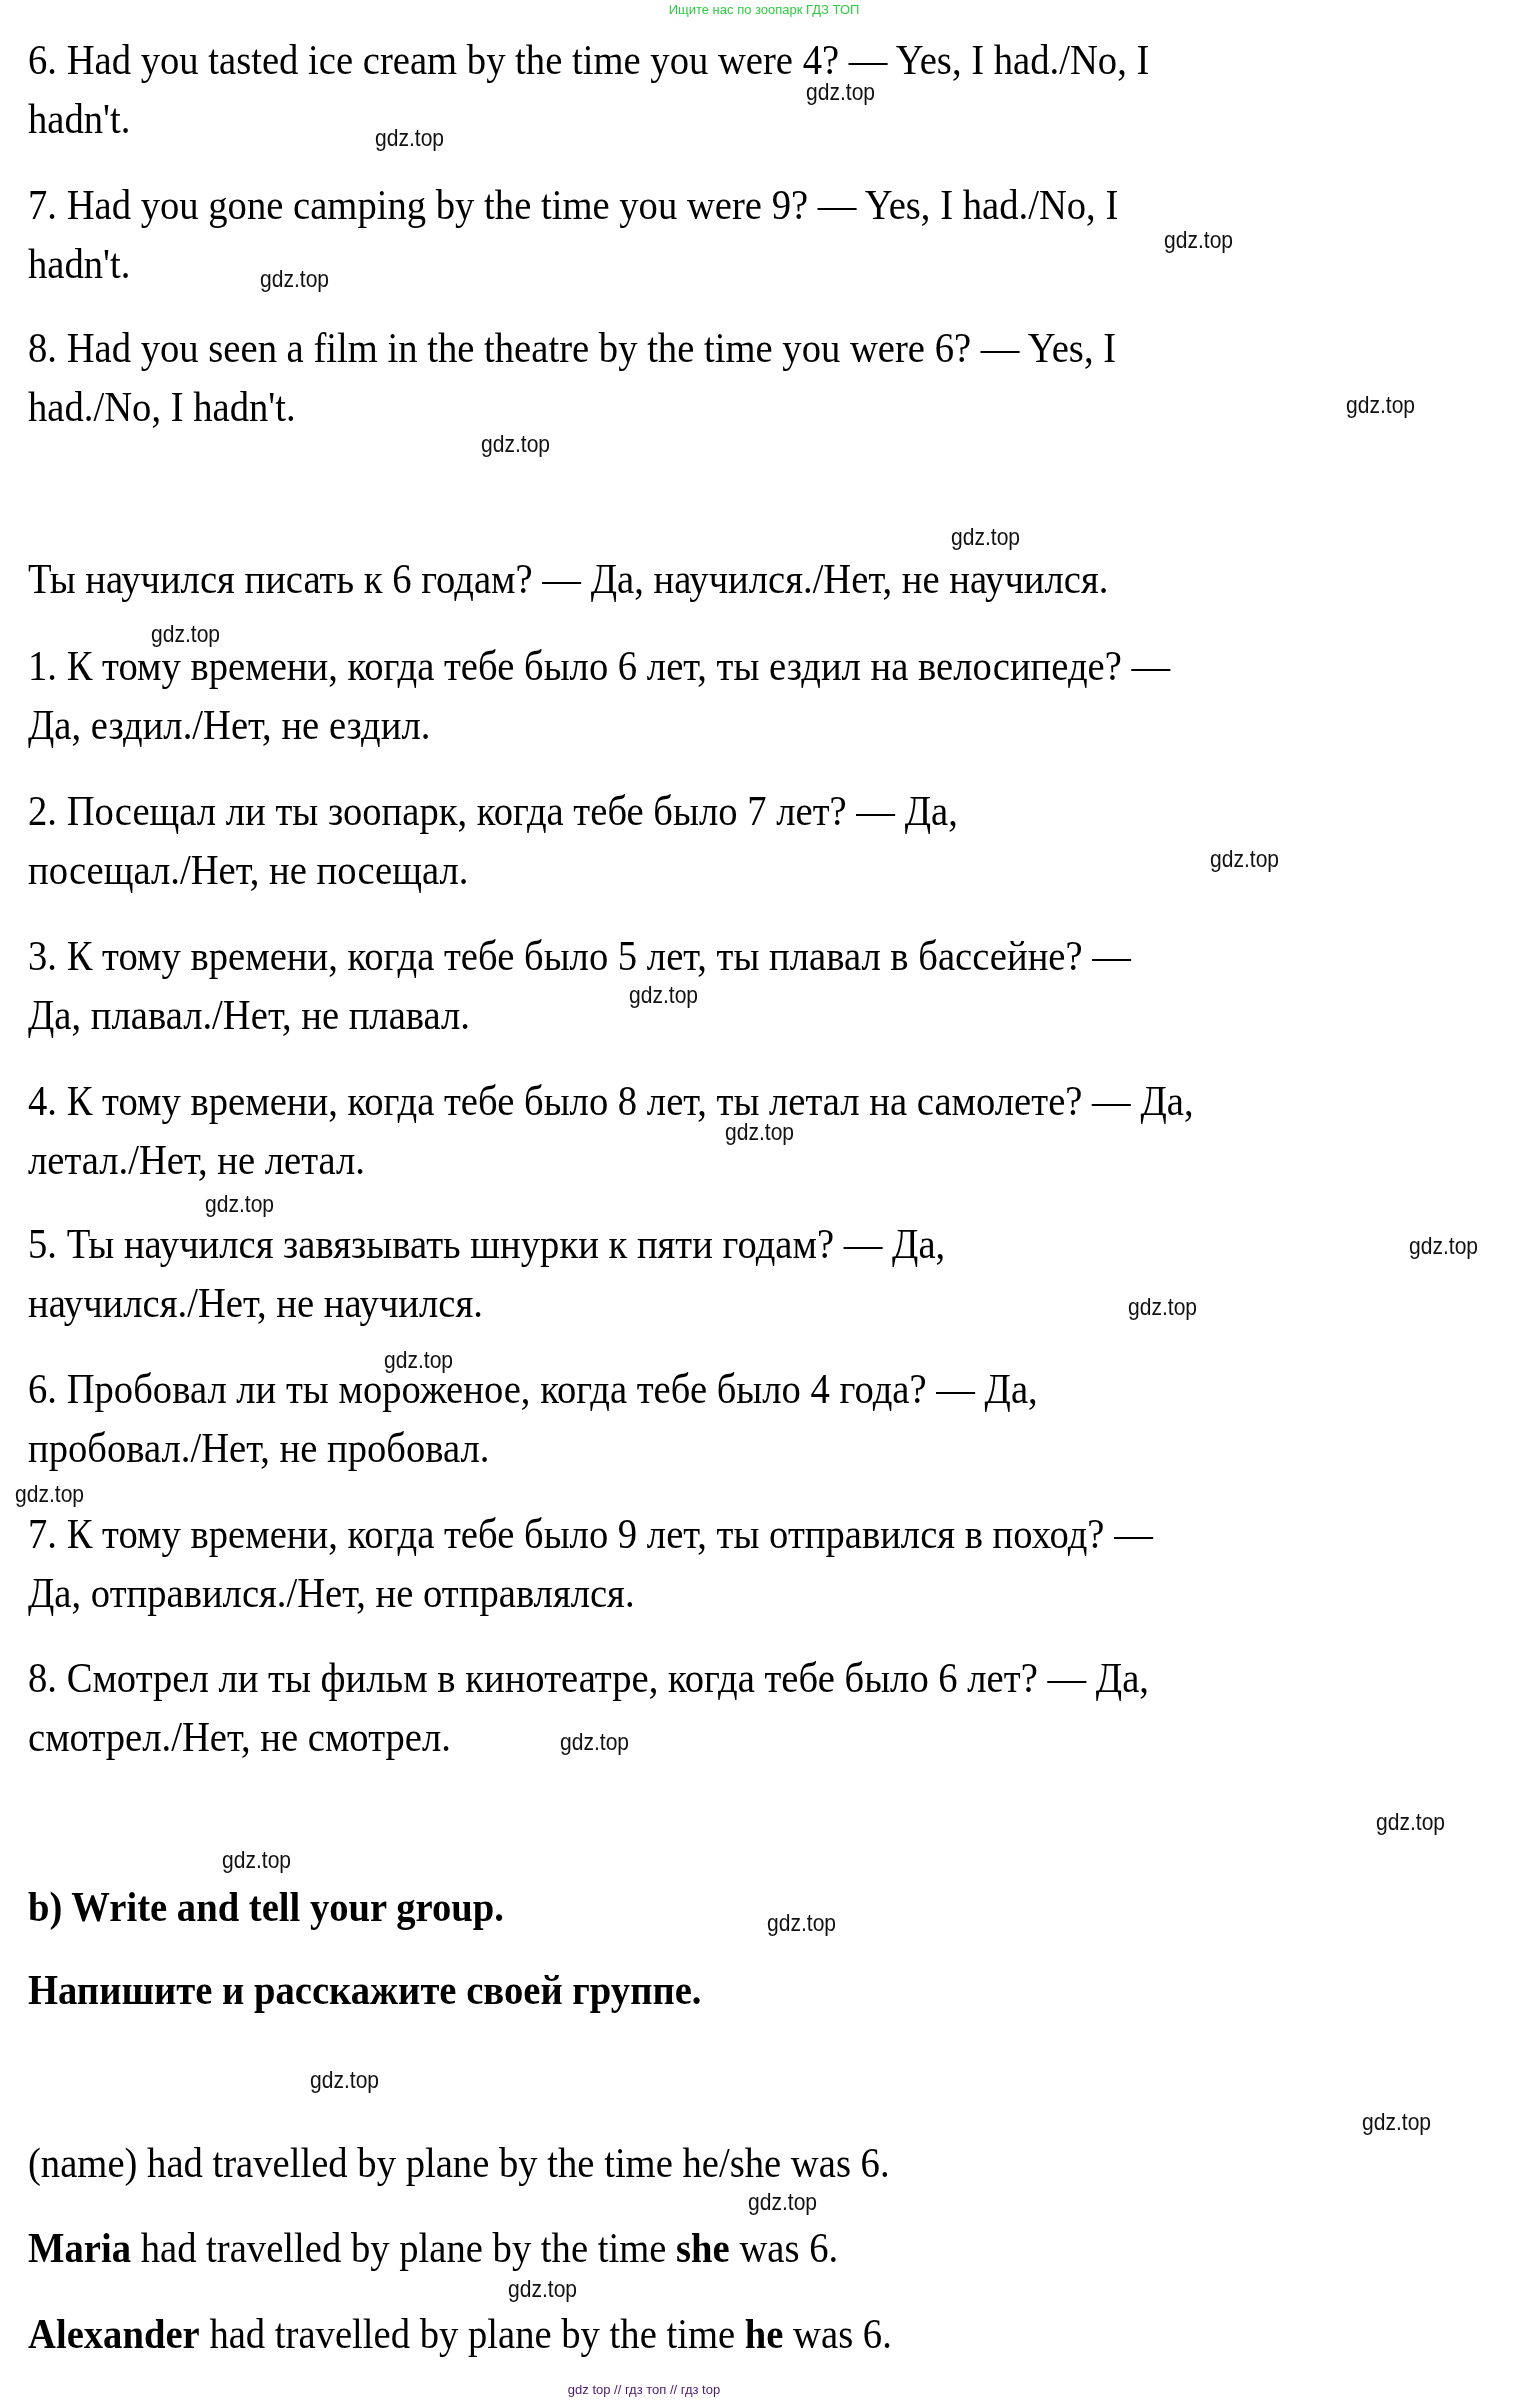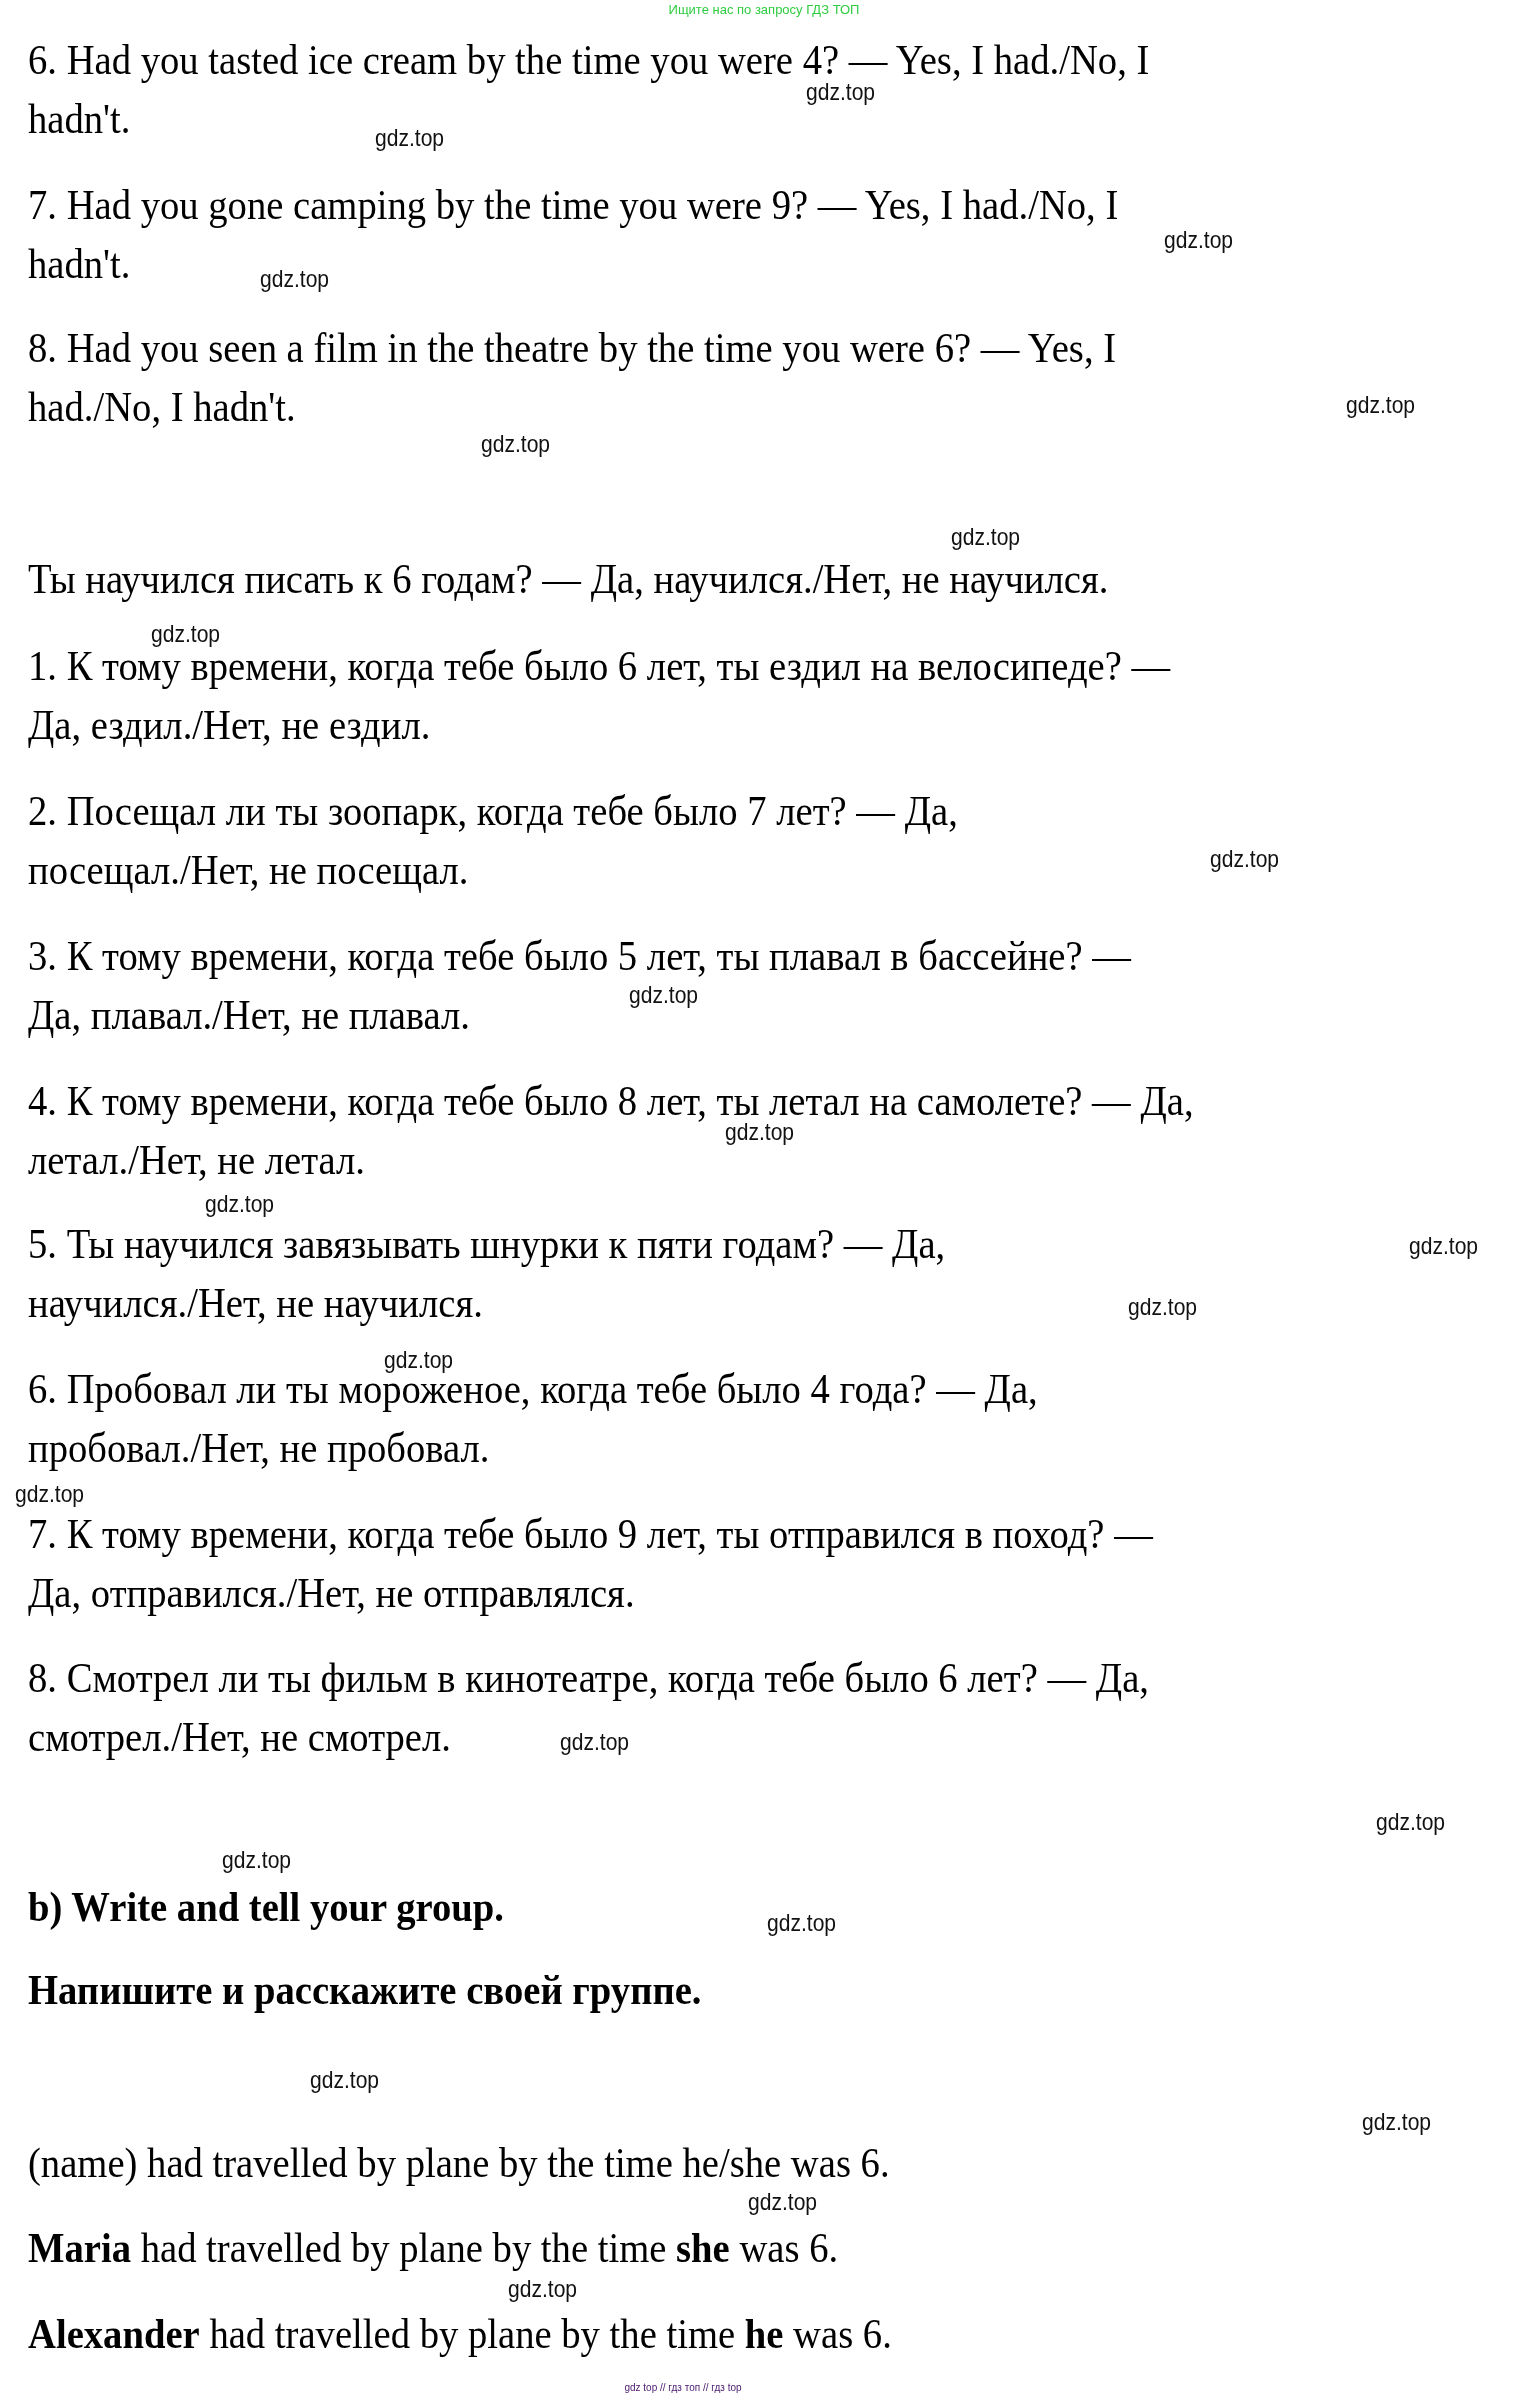--- a/index.html
+++ b/index.html
@@ -3,37 +3,37 @@
   <meta charset="utf-8">
   <style>
     html, body { margin: 0; padding: 0; background: #ffffff; }
     body { width: 1528px; height: 2401px; position: relative; overflow: hidden; }
     .top-banner {
       position: absolute; top: 1.6px; left: 0; width: 1528px; text-align: center;
       font-family: "Liberation Sans", sans-serif; font-size: 13px; color: #2ecc40;
     }
     .footer {
       position: absolute; top: 2382px; left: 0; width: 1288px; text-align: center;
-      font-family: "Liberation Sans", sans-serif; font-size: 10px; color: #4b1a6e; margin-left: 39px;
+      font-family: "Liberation Sans", sans-serif; font-size: 13px; color: #4b1a6e;
     }
     .para {
       position: absolute; left: 28px; width: 1451px;
       font-family: "Liberation Serif", serif; font-size: 42px; line-height: 59px;
       color: #000; transform: scaleX(0.92); transform-origin: left top;
     }
     .bold { font-weight: bold; }
     .wm {
       position: absolute; font-family: "Liberation Sans", sans-serif;
       font-size: 23.4px; color: #111; transform: scaleX(0.9); transform-origin: left top;
     }
   </style>
 </head>
 <body>
 
-<div class="top-banner">Ищите нас по запросу ГДЗ ТОП</div>
+<div class="top-banner">Ищите нас по зоопарк ГДЗ ТОП</div>
 
 <div class="para" style="top:31px">
   <div>6. Had you tasted ice cream by the time you were 4? — Yes, I had./No, I</div>
   <div>hadn't.</div>
 </div>
 <div class="para" style="top:176px">
   <div>7. Had you gone camping by the time you were 9? — Yes, I had./No, I</div>
   <div>hadn't.</div>
 </div>
 <div class="para" style="top:319px">

